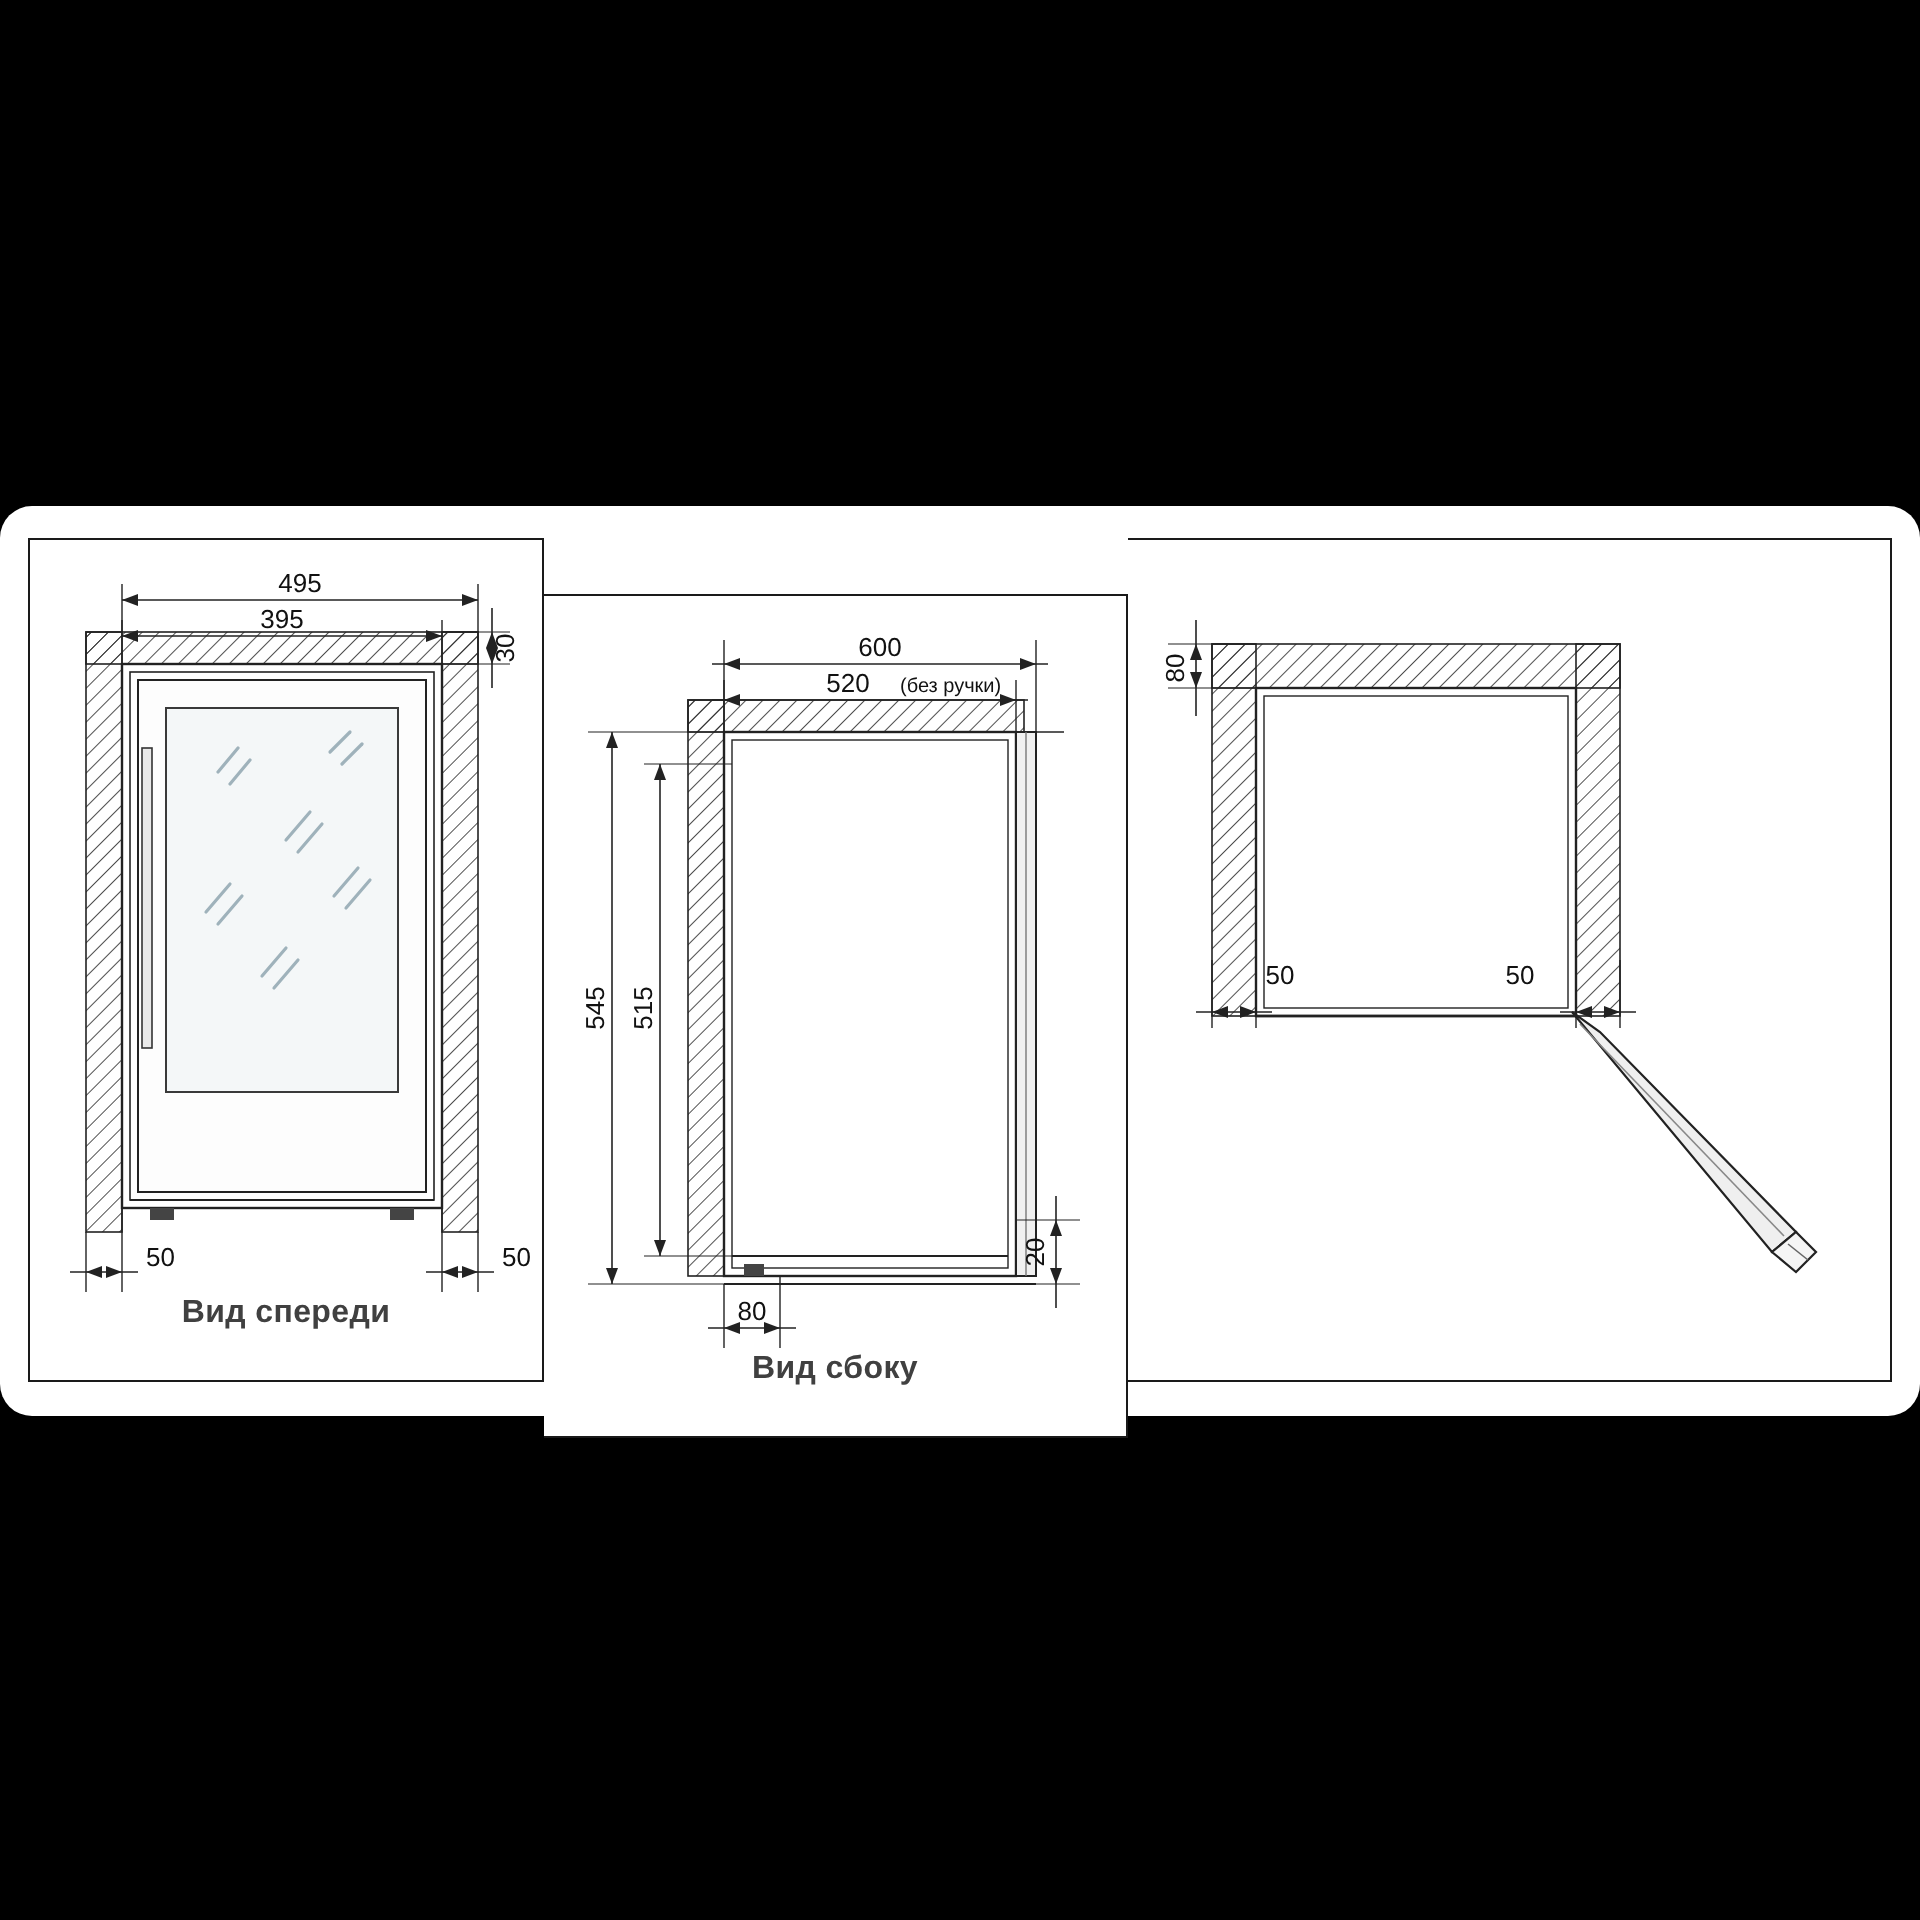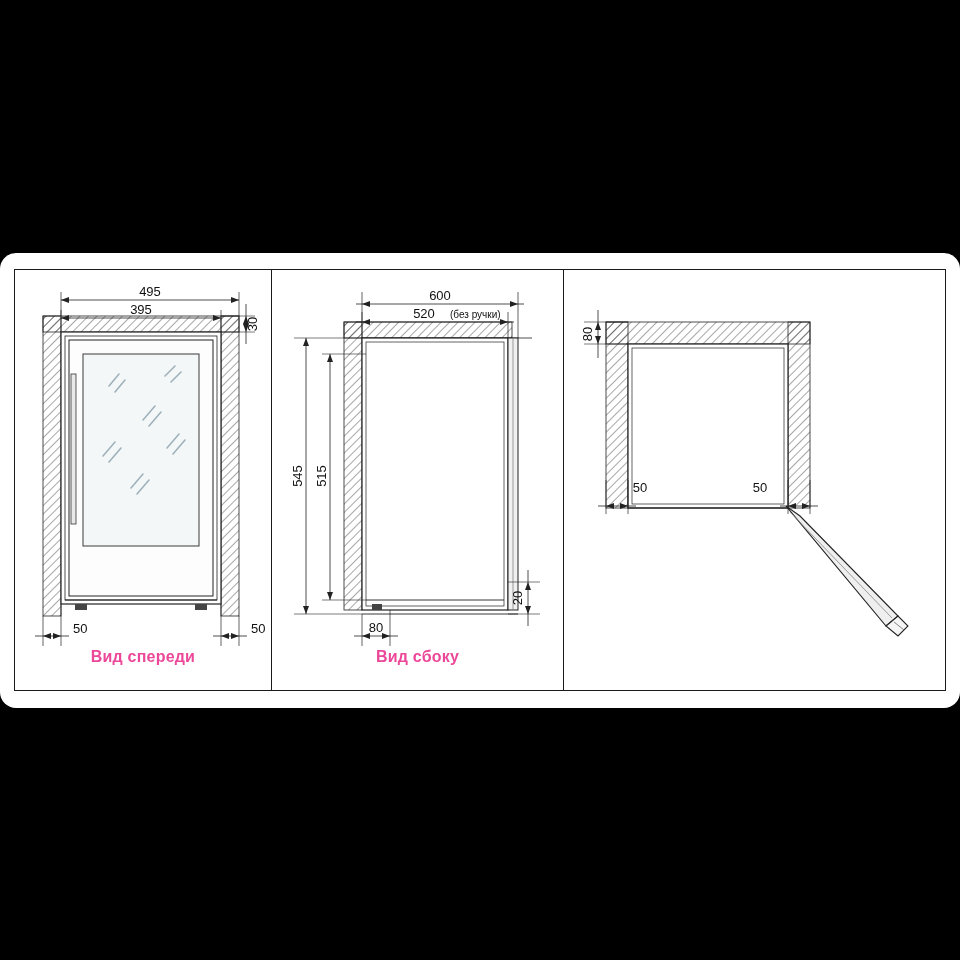--- a/index.html
+++ b/index.html
@@ -27,32 +27,32 @@
     border-radius: 16px;
   }
   .panel {
     position: absolute;
     top: 16px;
     height: 422px;
     background: #ffffff;
     box-sizing: border-box;
   }
   .panel-front { left: 14px;  width: 258px; border: 1px solid #1a1a1a; }
-  .panel-side  { left: 272px; width: 292px; border: 1px solid #1a1a1a; border-left: none;}
+  .panel-side  { left: 272px; width: 292px; border: 1px solid #1a1a1a; border-left: none; margin-top: 28px;}
   .panel-top   { left: 564px; width: 382px; border: 1px solid #1a1a1a; border-left: none;}
 
   .caption {
     position: absolute;
     bottom: 24px;
     left: 0;
     width: 100%;
     text-align: center;
     font-size: 16px;
     font-weight: bold;
-    color: #ec4899;
+    color: #404040;
     letter-spacing: 0.2px;
   }
   svg { display: block; }
   .dimtxt {
     font-family: "Liberation Sans", sans-serif;
     font-size: 13px;
     fill: #111111;
   }
   .dimtxt-sm {
     font-family: "Liberation Sans", sans-serif;

